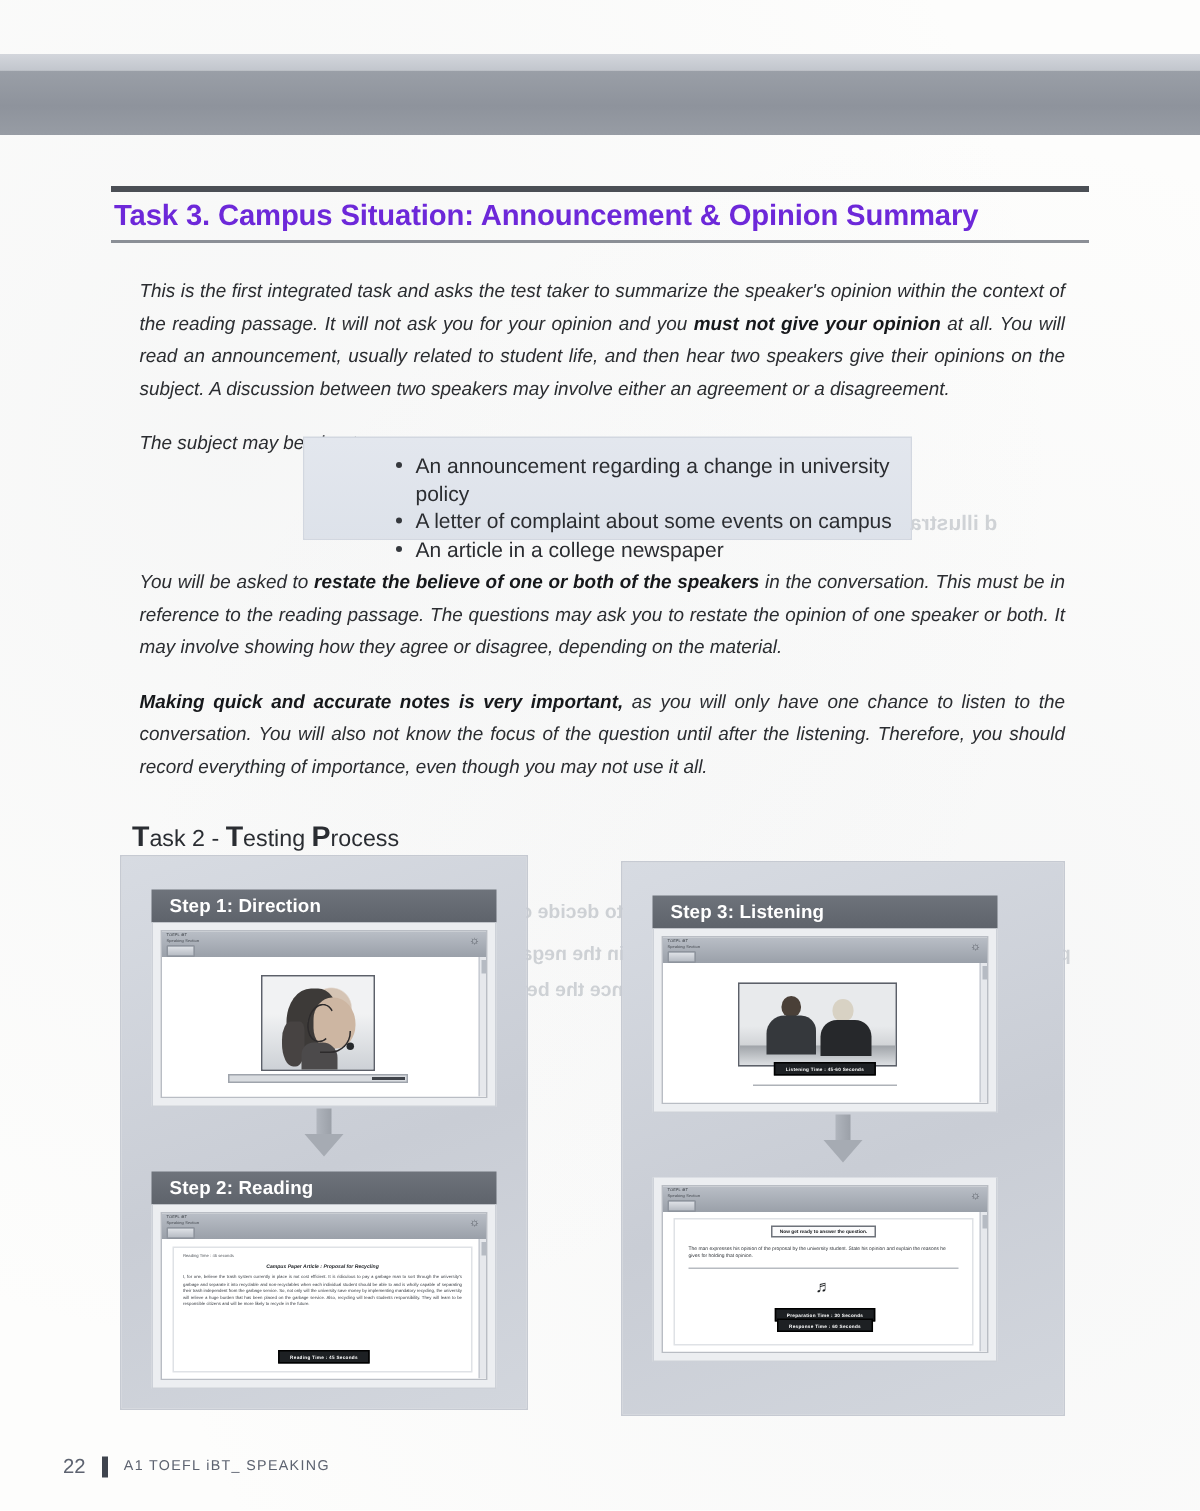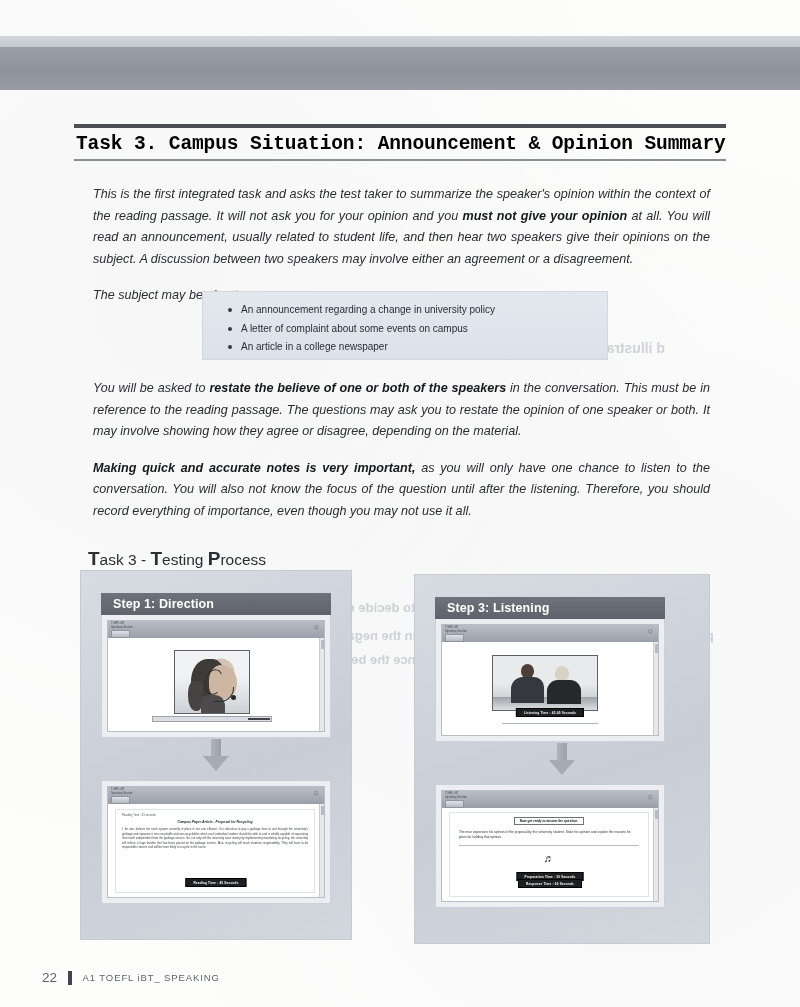--- a/index.html
+++ b/index.html
@@ -59,25 +59,24 @@
     left: 74px; top: 124px;
     width: 652px;
   }
   .task-head-rule-top {
     height: 4px;
     background: #4b4f55;
   }
   .task-head-text {
     font-size: 19.5px;
     font-weight: bold;
-    color: #000000;
+    color: #6d28d9;
     padding: 5px 2px 4px 2px;
     letter-spacing: -.1px;
     white-space: nowrap;
-    font-family: Liberation Mono, monospace;
   }
   .task-head-rule-bot {
     height: 1.5px;
     background: #8b8f96;
   }
 
   
   .body-col {
     position: absolute;
     left: 93px;
@@ -101,24 +100,25 @@
     height: 67px;
     background: linear-gradient(to bottom, #e3e7ee, #dde2ea);
     border: 1px solid #d2d7e0;
   }
   .bullet-list {
     margin: 0;
     padding: 9px 0 0 38px;
     list-style: none;
   }
   .bullet-list li {
-    font-size: 10px;
+    font-size: 14px;
     line-height: 18.5px;
     color: #2b2d31;
     position: relative;
+    margin-left: 36px;
   }
   .bullet-list li::before {
     content: "";
     position: absolute;
     left: -13px; top: 7px;
     width: 4px; height: 4px;
     border-radius: 50%;
     background: #35383d;
   }
 
@@ -541,21 +541,21 @@
     </ul>
   </div>
 
   <div class="body-col" style="top:378px;">
     <p class="para"><span>You will be asked to </span><b>restate the believe of one or both of the speakers</b><span> in the conversation. This must be in reference to the reading passage. The questions may ask you to restate the opinion of one speaker or both. It may involve showing how they agree or disagree, depending on the material.</span></p>
     <p class="para"><b>Making quick and accurate notes is very important,</b><span> as you will only have one chance to listen to the conversation. You will also not know the focus of the question until after the listening. Therefore, you should record everything of importance, even though you may not use it all.</span></p>
   </div>
 
   <div class="diagram">
 
-    <div class="diagram-title"><span class="cap">T</span><span>ask 3 - </span><span class="cap">T</span><span>esting </span><span class="cap">P</span><span>rocess</span></div>
+    <div class="diagram-title"><span class="cap">T</span><span>ask 2 - </span><span class="cap">T</span><span>esting </span><span class="cap">P</span><span>rocess</span></div>
 
     <div class="panel panel-left">
 
       <div class="step step-a">
         <div class="step-header">Step 1: Direction</div>
         <div class="step-shot">
           <div class="client">
             <div class="client-bar">
               <div class="client-bar-left">
                 <div class="client-tag">TOEFL iBT</div>
@@ -584,20 +584,21 @@
           </div>
         </div>
       </div>
 
       <div class="arrow">
         <div class="shaft"></div>
         <div class="head"></div>
       </div>
 
       <div class="step step-b">
+        <div class="step-header">Step 2: Reading</div>
         <div class="step-shot">
           <div class="client">
             <div class="client-bar">
               <div class="client-bar-left">
                 <div class="client-tag">TOEFL iBT</div>
                 <div class="client-tag">Speaking Section</div>
                 <div class="client-btn"></div>
               </div>
               <div class="client-headset">☼</div>
             </div>

